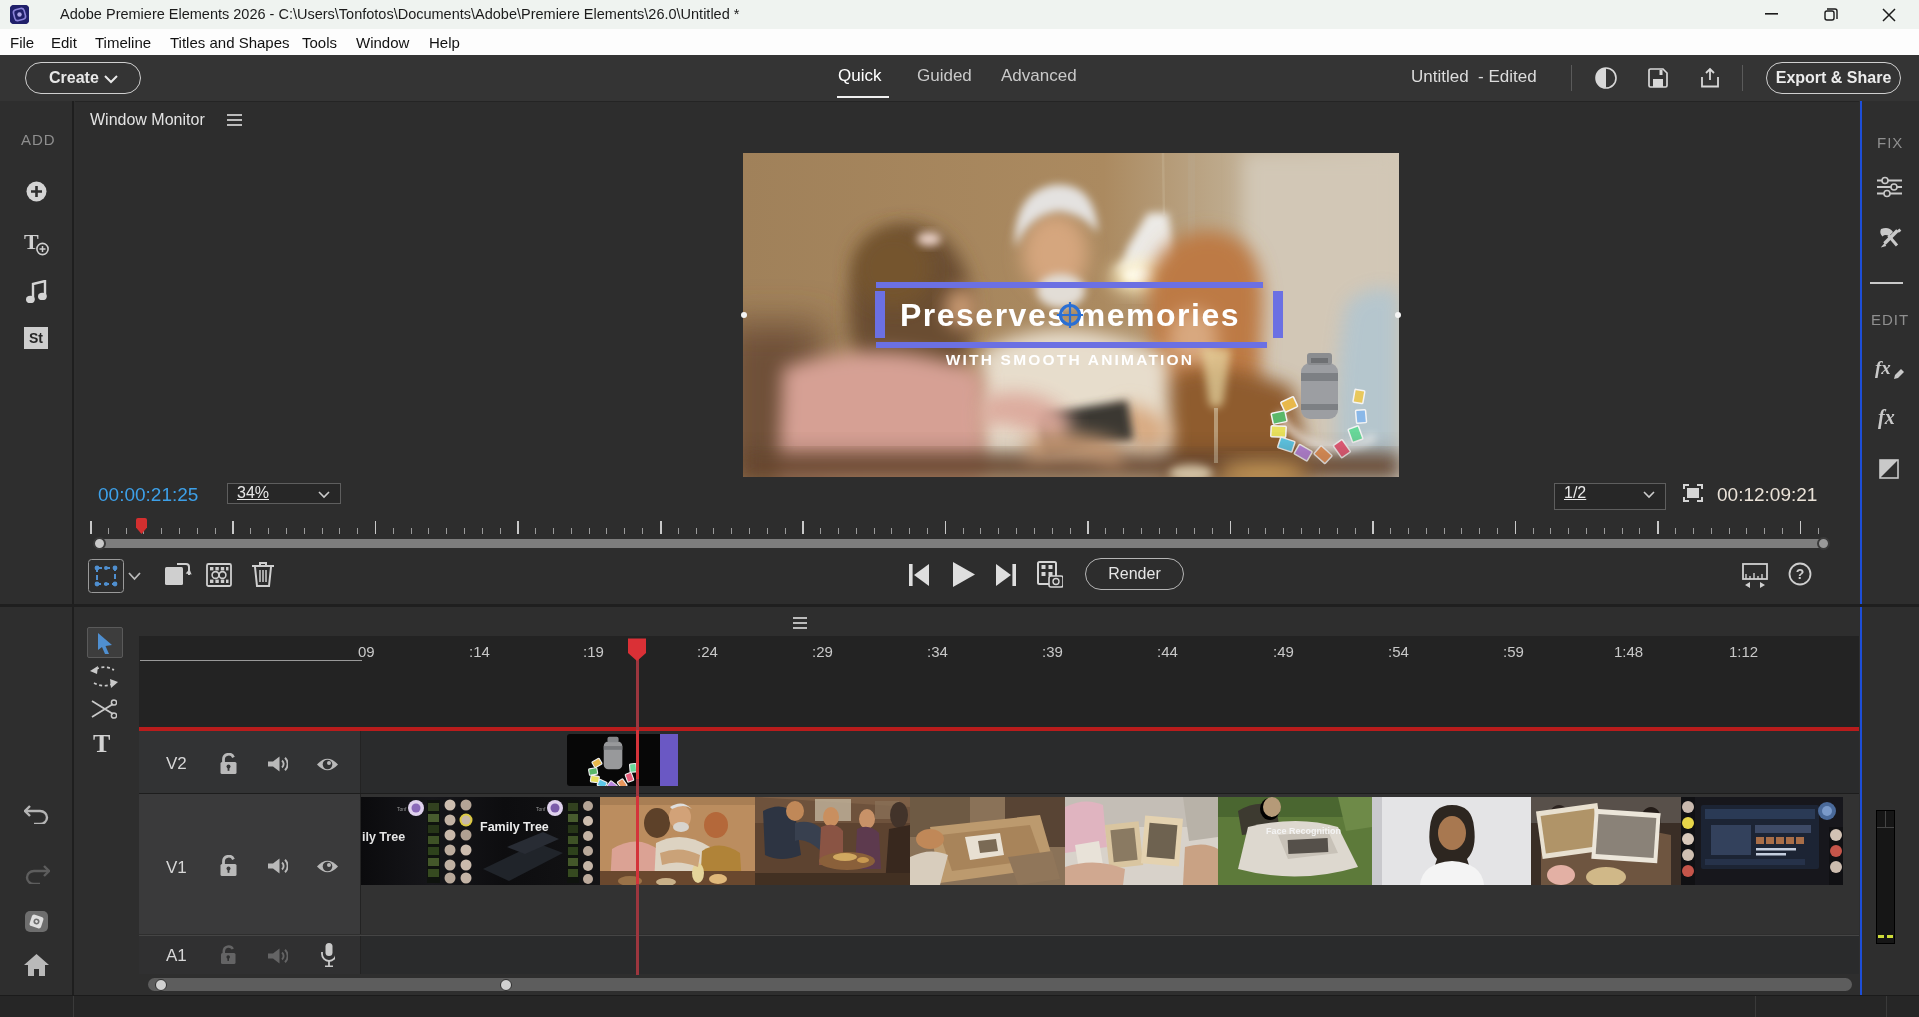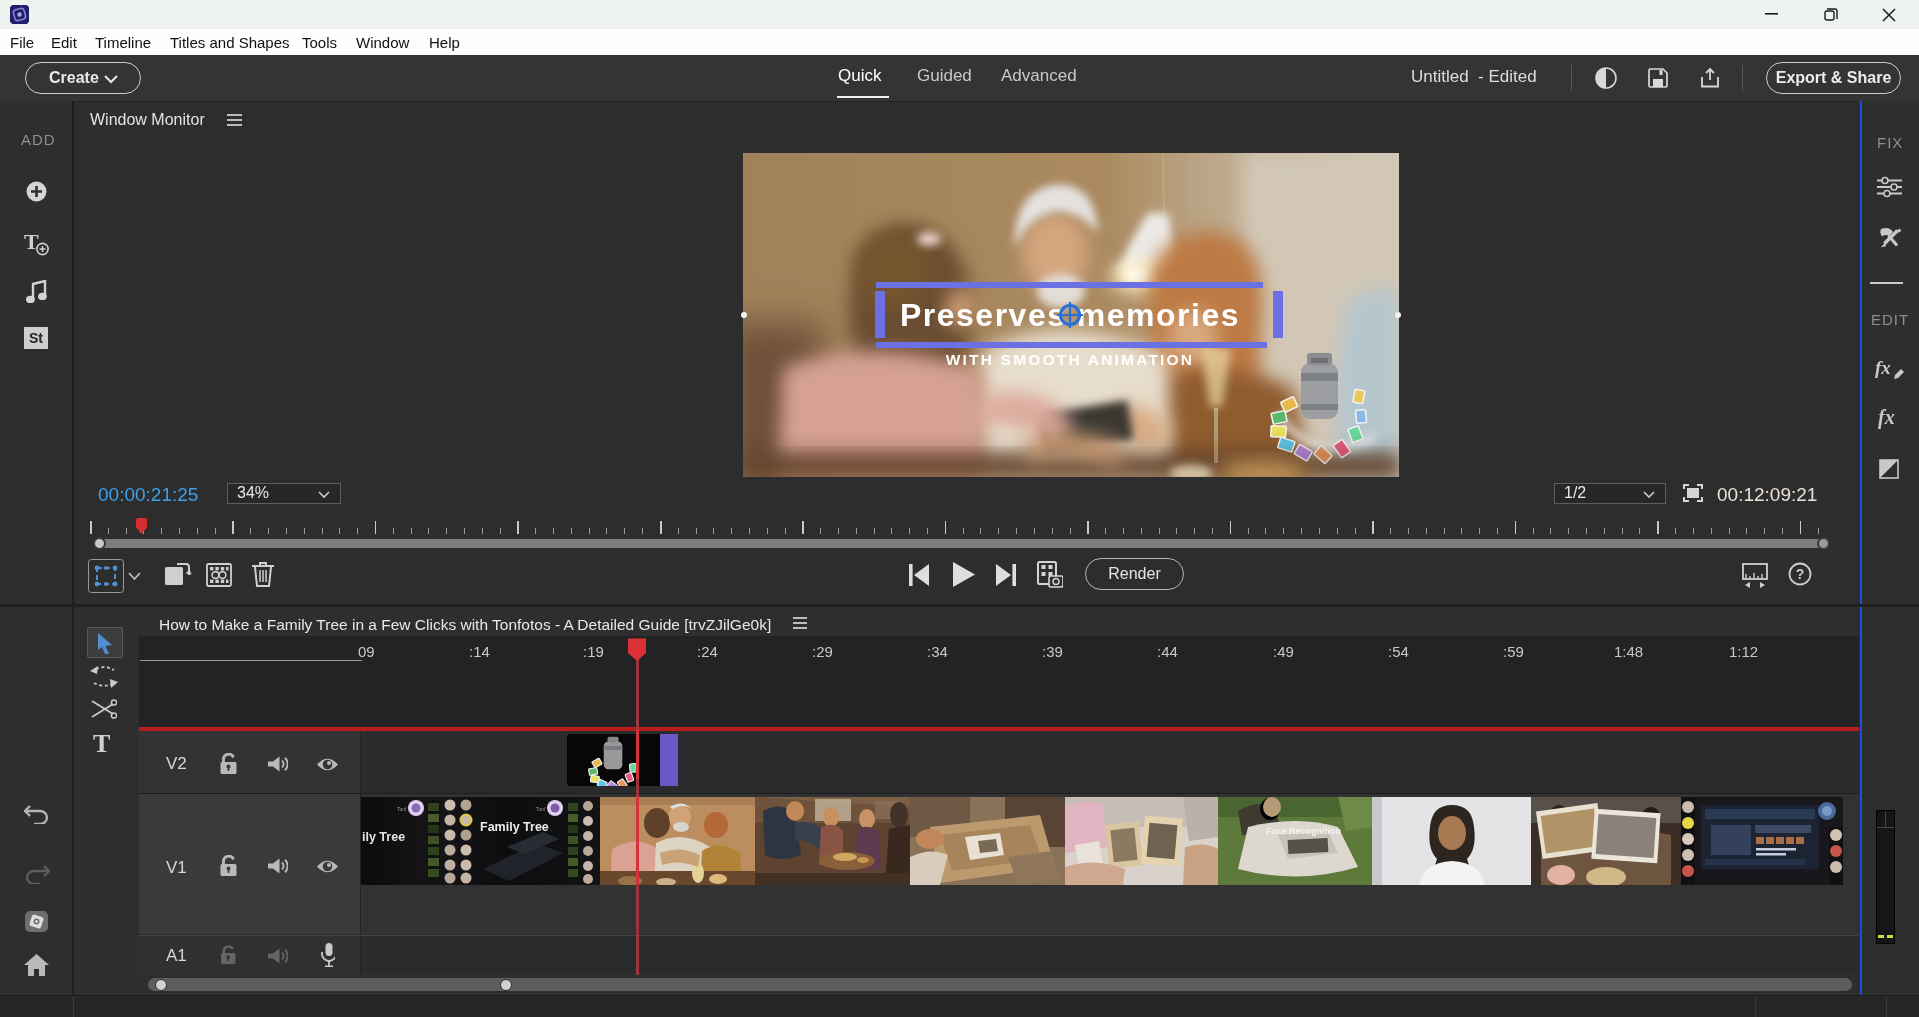--- a/index.html
+++ b/index.html
@@ -36,21 +36,21 @@
     border-right:2px solid #1e1e1e; }
   #rightbar { position:absolute; left:1860px; top:101px; width:59px; height:916px; background:#2e2e2e;
     border-left:2px solid #1d4ed8; }
   .sidelabel { color:#8f8f8f; font-size:15px; letter-spacing:1px; }
 
   
   #monitor { position:absolute; left:76px; top:101px; width:1783px; height:503px; background:#2d2d2d; }
   #montitle { position:absolute; left:14px; top:10px; font-size:16px; color:#e3e3e3; }
   #videowrap { position:absolute; left:667px; top:52px; width:656px; height:324px; }
   #tc-left { position:absolute; left:22px; top:383px; font-size:19px; color:#3da0e8; }
-  .dd { position:absolute; background:#272727; border:1px solid #5e5e5e; color:#e8e8e8; font-size:16px; }
+  .dd { position:absolute; background:#272727; border:1px solid #5e5e5e; color:#e8e8e8; font-size:16px;text-decoration:underline; }
   #tc-right { position:absolute; left:1641px; top:383px; font-size:19px; color:#eae2d8; }
 
   
   #mticks { position:absolute; left:12px; top:416px; width:1740px; height:17px;
     background:
       repeating-linear-gradient(to right, #c8c8c8 0 1.5px, transparent 1.5px 142.5px) 2px 4px/100% 13px no-repeat,
       repeating-linear-gradient(to right, #9a9a9a 0 1px, transparent 1px 17.81px) 2px 11px/100% 6px no-repeat; }
   #scrubbar { position:absolute; left:24px; top:438px; width:1724px; height:9px; background:#7d7d7d; }
 
   
@@ -69,20 +69,21 @@
 <div id="app">
 
   <div id="titlebar">
     <svg id="appicon" class="abs" style="left:10px;top:5px" width="19" height="19">
       <rect width="19" height="19" rx="4" fill="#20206a"></rect>
       <g transform="translate(9.5,9.5) rotate(-15)">
           <rect x="-5.5" y="-5.5" width="11" height="11" rx="3" fill="none" stroke="#8a82d8" stroke-width="1.6"></rect>
         </g>
       <circle cx="9.5" cy="9.5" r="2.2" fill="#b0a8e8"></circle>
     </svg>
+    <div class="title">Adobe Premiere Elements 2026 - C:\Users\Tonfotos\Documents\Adobe\Premiere Elements\26.0\Untitled *</div>
     <svg class="winbtn" style="left:1748px" width="46" height="29">
         <rect x="17" y="13" width="13" height="1.6" fill="#1b1b1b"></rect>
       </svg>
     <svg class="winbtn" style="left:1806px" width="46" height="29">
         <rect x="19" y="11" width="9" height="9" rx="2" fill="none" stroke="#1b1b1b" stroke-width="1.4"></rect>
         <path d="M21 9 h8 a2 2 0 0 1 2 2 v8" fill="none" stroke="#1b1b1b" stroke-width="1.4"></path>
       </svg>
     <svg class="winbtn" style="left:1866px" width="46" height="29">
         <path d="M17 9 L29 21 M29 9 L17 21" stroke="#1b1b1b" stroke-width="1.5"></path>
       </svg>
@@ -301,21 +302,21 @@
 
     <div class="abs" style="left:-2px;top:159px;width:6px;height:6px;border-radius:3px;background:#f4f4f4"></div>
     <div class="abs" style="left:652px;top:159px;width:6px;height:6px;border-radius:3px;background:#f4f4f4"></div>
     </div>
     <div id="tc-left">00:00:21:25</div>
     <div class="dd" style="left:151px;top:382px;width:114px;height:21px;"><span style="margin-left:9px">34%</span>
       <svg width="12" height="8" style="position:absolute;right:10px;top:7px">
           <path d="M1 1 L6 6 L11 1" stroke="#ccc" stroke-width="1.6" fill="none"></path>
         </svg>
     </div>
-    <div class="dd" style="left:1478px;top:382px;width:112px;height:21px;"><span style="margin-left:9px">1/2</span>
+    <div class="dd" style="left:1478px;top:382px;width:112px;height:27px;"><span style="margin-left:9px">1/2</span>
       <svg width="12" height="8" style="position:absolute;right:10px;top:7px">
           <path d="M1 1 L6 6 L11 1" stroke="#ccc" stroke-width="1.6" fill="none"></path>
         </svg>
     </div>
     <svg class="abs" style="left:1607px;top:383px" width="20" height="18">
       <path d="M1 5 V1 H6 M14 1 H19 V5 M19 13 V17 H14 M6 17 H1 V13" stroke="#d5d5d5" stroke-width="2" fill="none"></path>
       <rect x="4" y="4" width="12" height="10" fill="#d5d5d5"></rect>
     </svg>
     <div id="tc-right">00:12:09:21</div>
     <div id="mticks"></div>
@@ -392,21 +393,20 @@
       <path d="M4 16 V11 M8 16 V13 M12 16 V10 M16 16 V13 M20 16 V11" stroke="#d0d0d0" stroke-width="1.4"></path>
       <path d="M3 22 L8 19 V25 Z M23 22 L18 19 V25 Z" fill="#d0d0d0"></path>
     </svg>
     <svg class="abs" style="left:1712px;top:461px" width="24" height="24">
       <circle cx="12" cy="12" r="10.5" fill="none" stroke="#cecece" stroke-width="1.8"></circle>
       <text x="12" y="17" text-anchor="middle" font-size="14" font-weight="bold" fill="#cecece" font-family="Liberation Sans">?</text>
     </svg>
   </div>
 
   <div id="timeline">
-    <div id="tl-title">How to Make a Family Tree in a Few Clicks with Tonfotos - A Detailed Guide [trvZJilGe0k]</div>
     <svg class="abs" style="left:717px;top:10px" width="15" height="13">
       <rect y="0" width="14" height="2" fill="#bbb"></rect>
         <rect y="5" width="14" height="2" fill="#bbb"></rect>
         <rect y="10" width="14" height="2" fill="#bbb"></rect>
     </svg>
 
     <div class="abs" style="left:11px;top:20px;width:36px;height:31px;background:#3d3d3d;border:1px solid #5a5a5a;border-radius:2px">
       <svg width="20" height="21" style="position:absolute;left:8px;top:5px">
           <path d="M2 0 L16 12 L9.5 13 L13 21 L9 21 L6 14 L2 17 Z" fill="#4f8fd0"></path>
         </svg>

